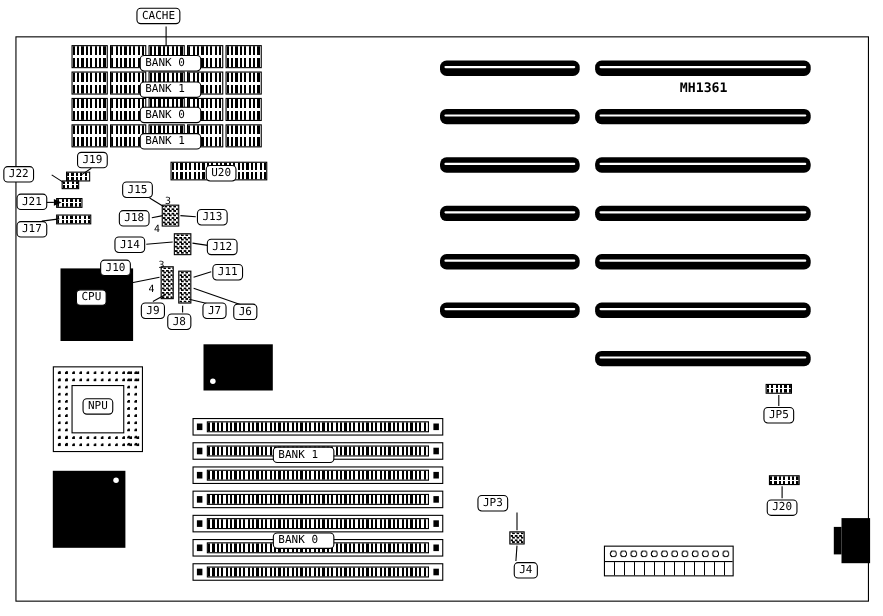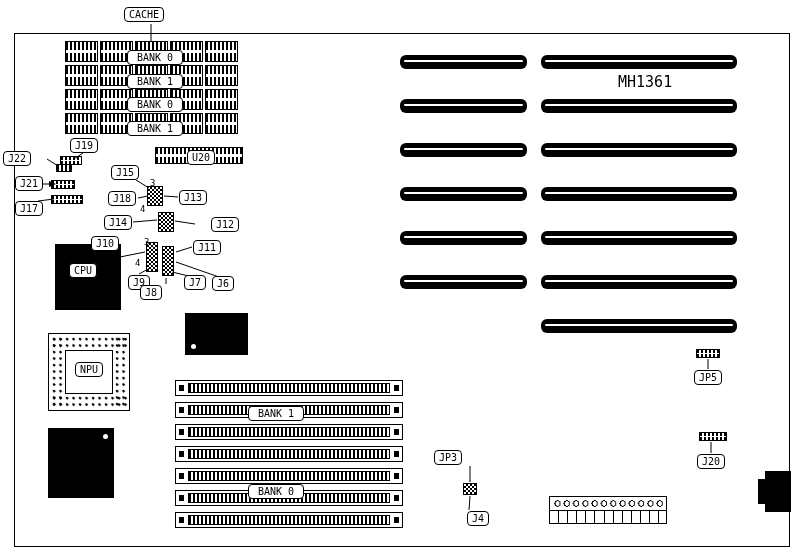--- a/index.html
+++ b/index.html
@@ -13,27 +13,27 @@
   }
   .board {
     position: absolute; left: 14px; top: 33px; width: 776px; height: 514px;
     border: 1px solid #000; z-index: 1;
   }
   .wires { position: absolute; left: 0; top: 0; z-index: 4; pointer-events: none; }
   .lbl {
     position: absolute; z-index: 6;
     background: #fff; border: 1px solid #000; border-radius: 4px;
     font-size: 10px; line-height: 13px; padding: 0 4px;
-    text-align: center; white-space: nowrap;
+    text-align: left; white-space: nowrap;
   }
   .num {
     position: absolute; z-index: 6; font-size: 9px; line-height: 10px;
     background: transparent;
   }
-  .model { position: absolute; z-index: 6; font-size: 15px; }
+  .model { position: absolute; z-index: 6; font-size: 12px; font-weight: bold; }
   .chip {
     border: 1px solid #000;
     background-image:
       linear-gradient(180deg, rgba(255,255,255,0) 0 43%, #fff 43% 57%, rgba(255,255,255,0) 57% 100%),
       repeating-linear-gradient(90deg, #000 0 2px, #fff 2px 4px);
     z-index: 2;
   }
   .abs { position: absolute; display: block; }
   .chiprow { position: absolute; display: flex; gap: 2px; z-index: 2; }
   .chiprow .chip { position: relative; width: 33px; height: 21px; display: block; }
@@ -243,25 +243,25 @@
 <div class="lbl" style="left:187px;top:150px">U20</div>
 
 <div class="lbl" style="left:70px;top:138px">J19</div>
 <div class="lbl" style="left:3px;top:151px">J22</div>
 <div class="lbl" style="left:15px;top:176px">J21</div>
 <div class="lbl" style="left:15px;top:201px">J17</div>
 <div class="lbl" style="left:111px;top:165px">J15</div>
 <div class="lbl" style="left:108px;top:191px">J18</div>
 <div class="lbl" style="left:179px;top:190px">J13</div>
 <div class="lbl" style="left:104px;top:215px">J14</div>
-<div class="lbl" style="left:211px;top:217px">J12</div>
+<div class="lbl" style="left:188px;top:217px">J12</div>
 <div class="lbl" style="left:193px;top:240px">J11</div>
 <div class="lbl" style="left:91px;top:236px">J10</div>
 <div class="lbl" style="left:128px;top:275px">J9</div>
-<div class="lbl" style="left:140px;top:285px">J8</div>
+<div class="lbl" style="left:152px;top:285px">J8</div>
 <div class="lbl" style="left:184px;top:275px">J7</div>
 <div class="lbl" style="left:212px;top:276px">J6</div>
 
 <div class="num" style="left:150px;top:178px">3</div>
 <div class="num" style="left:140px;top:204px">4</div>
 <div class="num" style="left:144px;top:237px">3</div>
 <div class="num" style="left:135px;top:258px">4</div>
 
 <div class="lbl" style="left:69px;top:263px">CPU</div>
 <div class="lbl" style="left:75px;top:362px">NPU</div>

